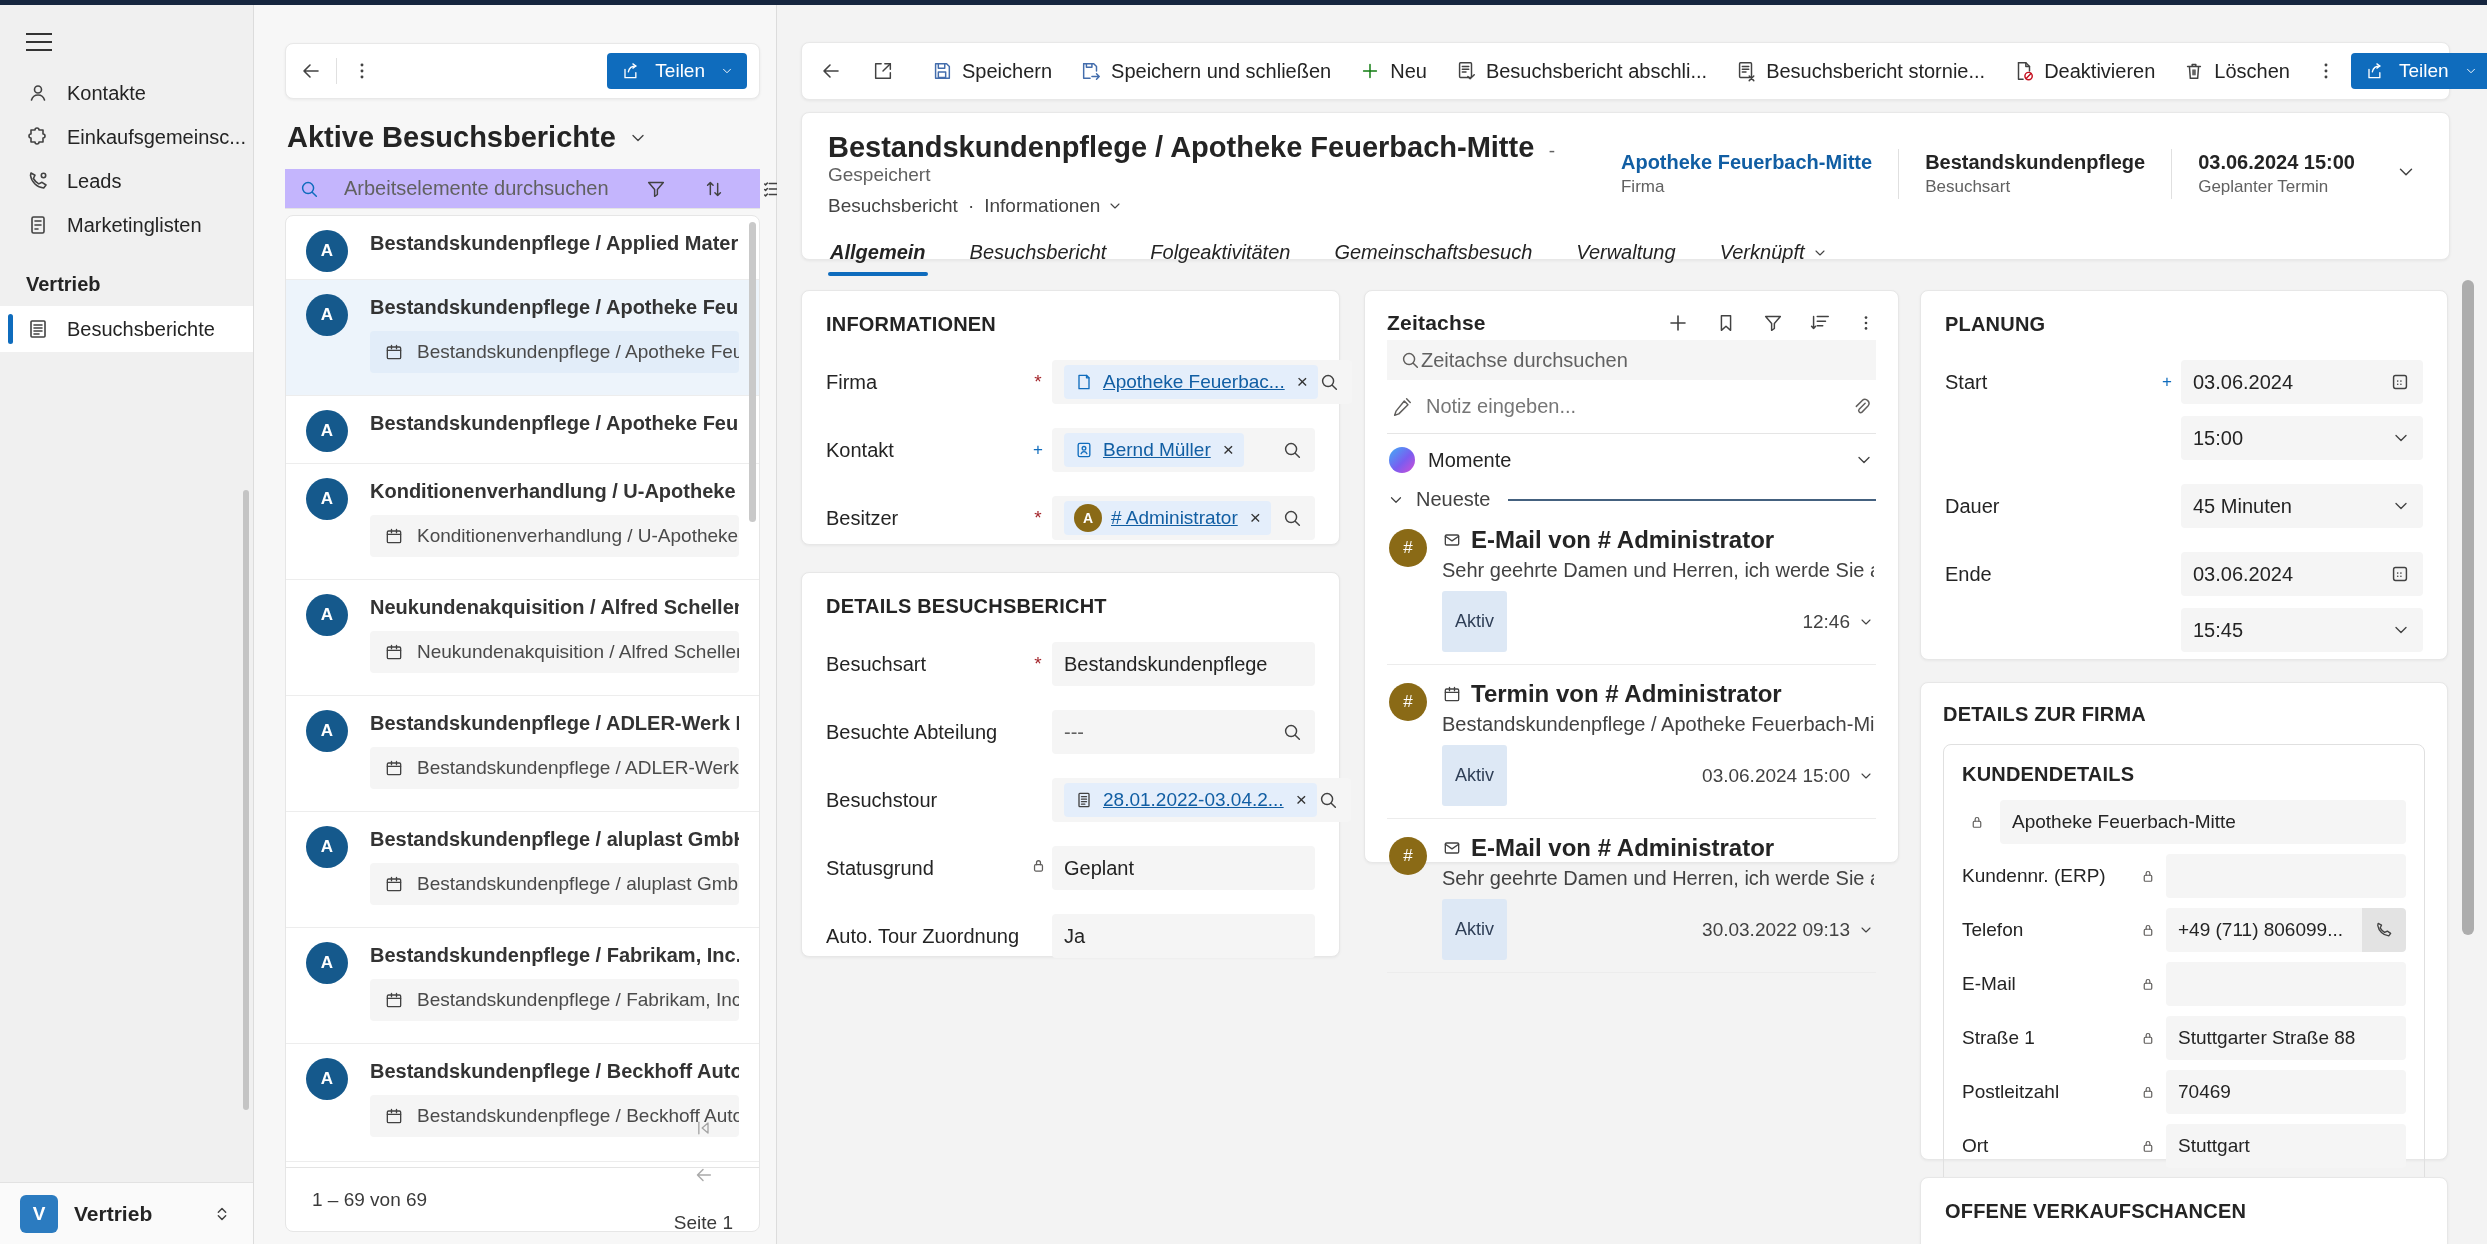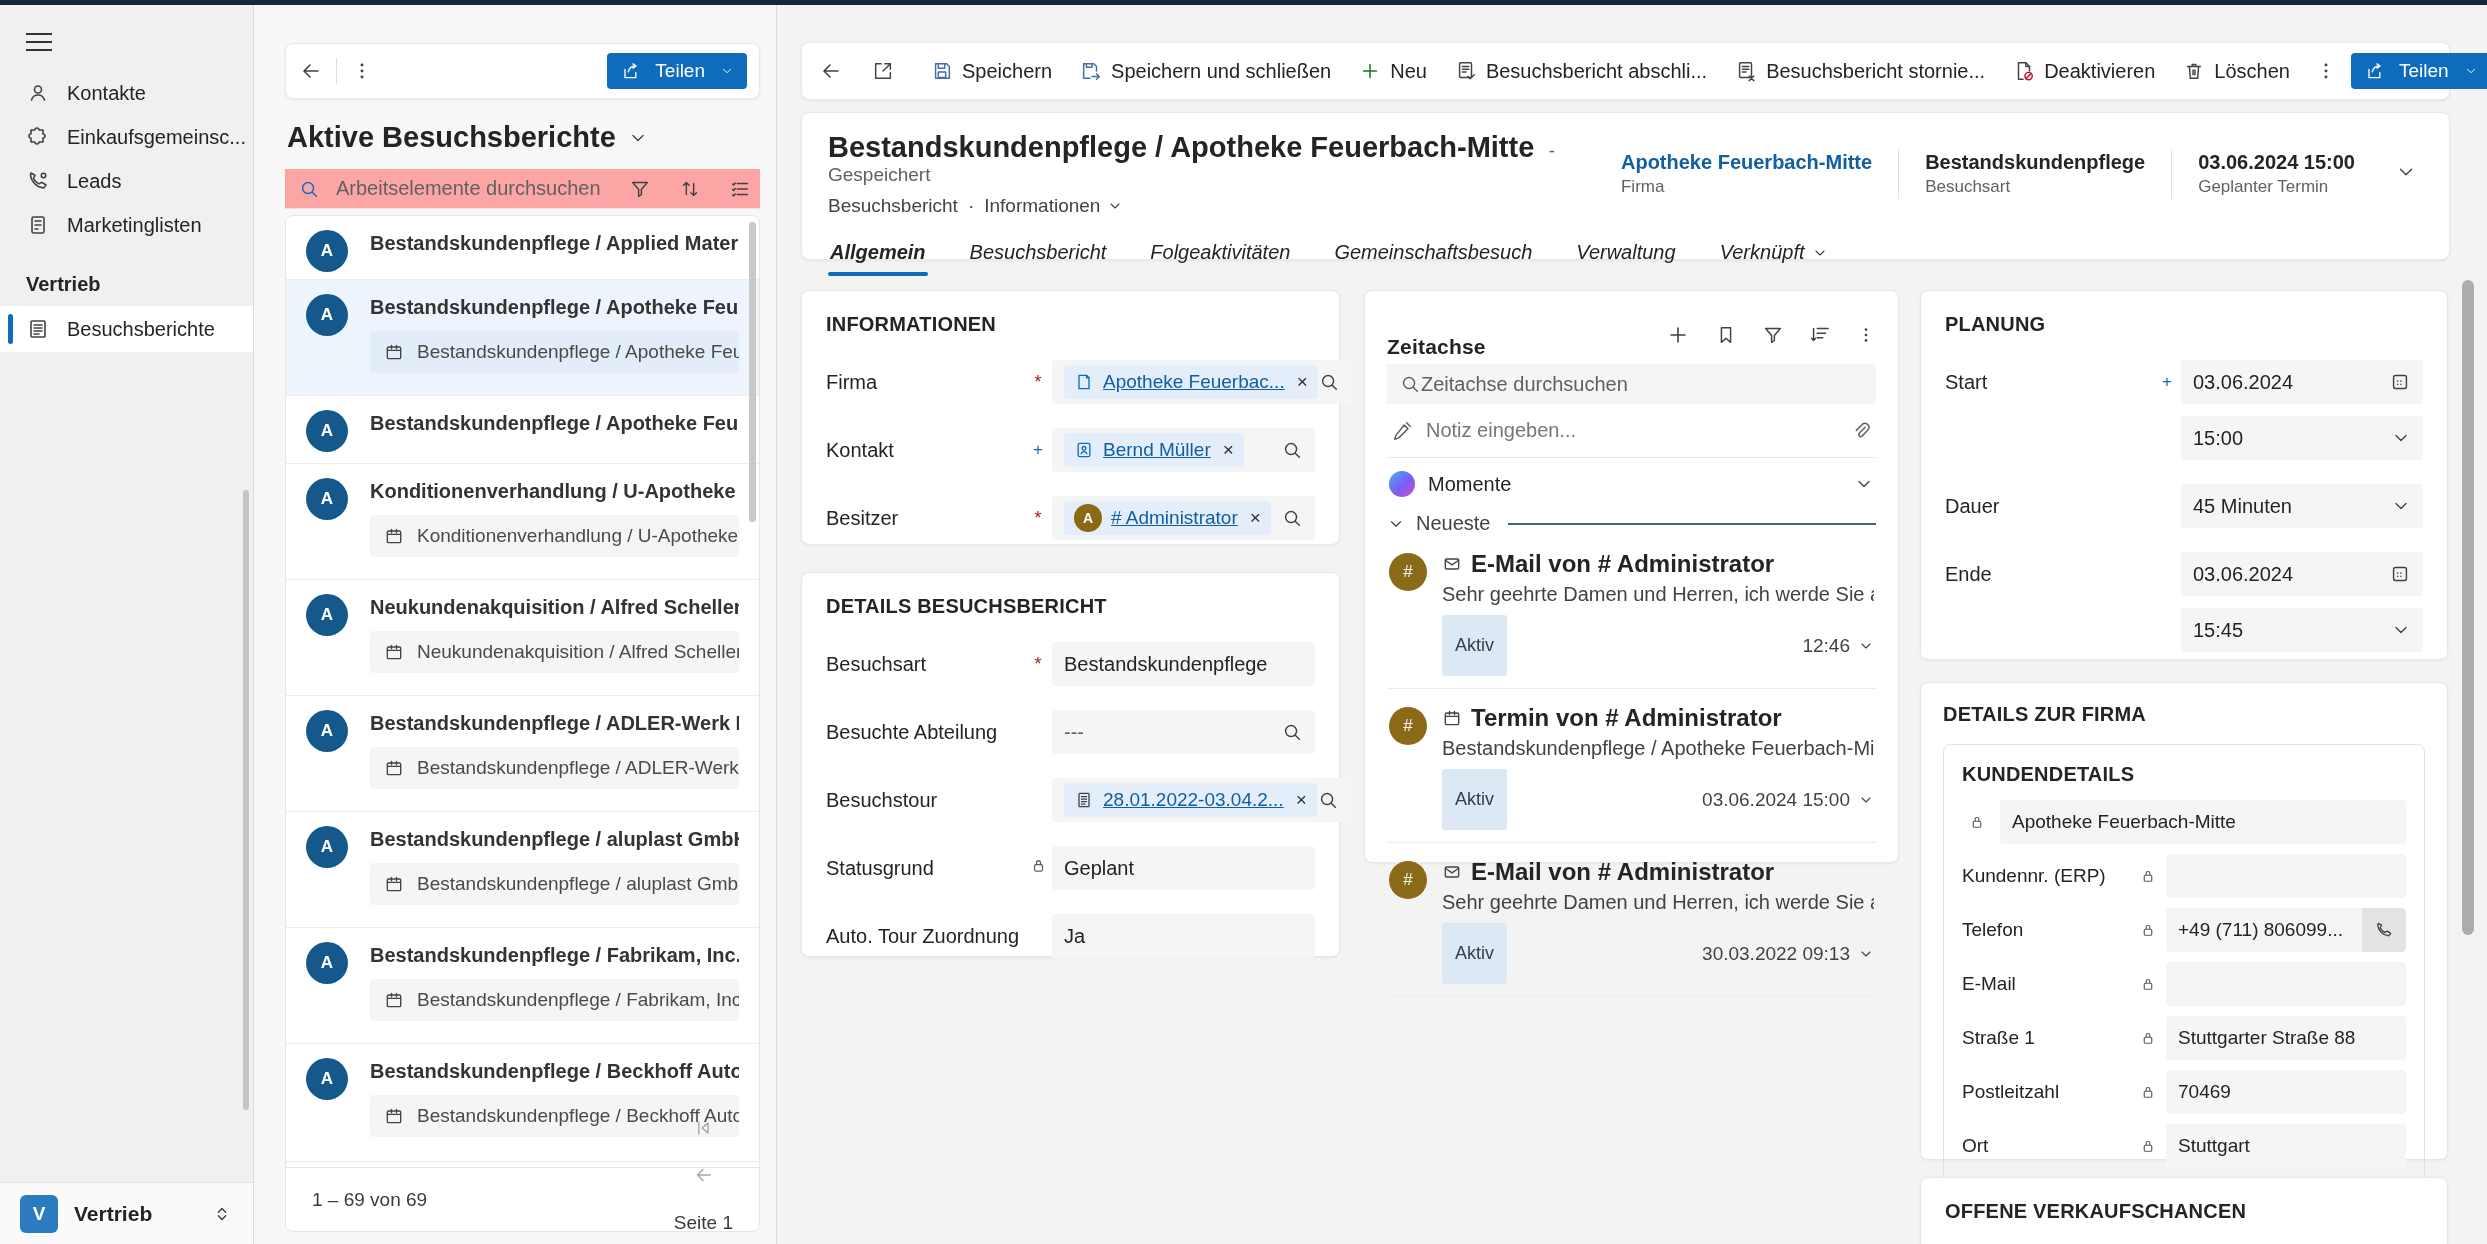--- a/index.html
+++ b/index.html
@@ -27,21 +27,21 @@
   .areabar { position:absolute; left:0; right:0; bottom:0; height:62px; background:#fafafa; border-top:1px solid #e2e2e2; display:flex; align-items:center; padding:0 20px; gap:16px; }
   .area-badge { width:38px; height:38px; border-radius:6px; background:#2b7bc0; color:#fff; font-weight:700; font-size:19px; display:flex; align-items:center; justify-content:center; }
   .area-label { font-size:21px; font-weight:700; flex:1; }
 
   
   .listpanel { position:absolute; top:5px; left:254px; width:523px; bottom:0; background:#f7f7f7; border-right:1px solid #dcdcdc; }
   .ltoolbar { position:absolute; top:38px; left:31px; width:475px; height:56px; background:#fff; border:1px solid #e8e8e8; border-radius:8px; box-shadow:0 1px 3px rgba(0,0,0,.06); display:flex; align-items:center; padding:0 12px; gap:14px; }
   .vdiv { width:1px; height:26px; background:#e0e0e0; }
   .btn-share { margin-left:auto; height:36px; background:#0f6cbd; border-radius:4px; color:#fff; font-size:19px; display:flex; align-items:center; gap:15px; padding:0 13px; cursor:pointer; }
   .lviewtitle { position:absolute; top:116px; left:33px; display:flex; align-items:center; gap:12px; font-size:29px; font-weight:600; cursor:pointer; }
-  .lsearch { position:absolute; top:164px; left:31px; width:475px; height:40px; background:#fca5a5; border-bottom:1px solid #e4e4e4; display:flex; align-items:center; gap:16px; padding:0 13px; }
+  .lsearch { position:absolute; top:164px; left:31px; width:475px; height:40px; background:#c4b5fd; border-bottom:1px solid #e4e4e4; display:flex; align-items:center; gap:24px; padding:0 13px; }
   .lsearch input { border:0; outline:0; background:transparent; flex:1; font-size:20px; font-family:inherit; color:#242424; }
   .lsearch input::placeholder { color:#616161; }
   .lsearch .sic { margin-left:12px; cursor:pointer; }
   .llist { position:absolute; top:210px; left:31px; width:475px; bottom:12px; background:#fff; border:1px solid #e6e6e6; border-radius:8px; overflow:hidden; }
   .litems { position:absolute; top:0; left:0; right:0; bottom:64px; overflow:hidden; }
   .item { position:relative; border-bottom:1px solid #ededed; padding:16px 20px 14px 84px; cursor:pointer; }
   .item .avatar { position:absolute; left:20px; top:14px; width:42px; height:42px; border-radius:50%; background:#15598c; color:#fff; font-weight:600; font-size:17px; display:flex; align-items:center; justify-content:center; }
   .ititle { font-size:20px; font-weight:600; color:#333; white-space:nowrap; overflow:hidden; }
   .isub { margin-top:12px; background:#f5f5f5; border-radius:4px; height:42px; display:flex; align-items:center; gap:13px; padding:0 14px; font-size:19px; color:#4a4a4a; white-space:nowrap; overflow:hidden; }
   .item.sel { background:#edf4fb; }
@@ -613,21 +613,21 @@
         <div class="flabel">Auto. Tour Zuordnung</div>
         <div class="fmark"></div>
         <div class="fbox">
             <span>Ja</span>
           </div>
       </div>
     </div>
 
     <div class="card" style="left:587px; top:285px; width:535px; height:573px; padding:20px 22px;">
       <div class="tlhead">
-        <div class="sect-title" style="font-size:21px;margin-top:24px;">Zeitachse</div>
+        <div class="sect-title" style="font-size:21px;">Zeitachse</div>
         <div class="tlicons">
           <svg class="ic" width="24" height="24" viewBox="0 0 24 24">
               <path d="M12 5v14M5 12h14"></path>
             </svg>
           <svg class="ic" width="22" height="22" viewBox="0 0 24 24">
               <path d="M7 4h10v16l-5-4.5L7 20z"></path>
             </svg>
           <svg class="ic" width="22" height="22" viewBox="0 0 24 24">
               <path d="M4 5h16l-6.5 7.5V18l-3 2v-7.5z"></path>
             </svg>

